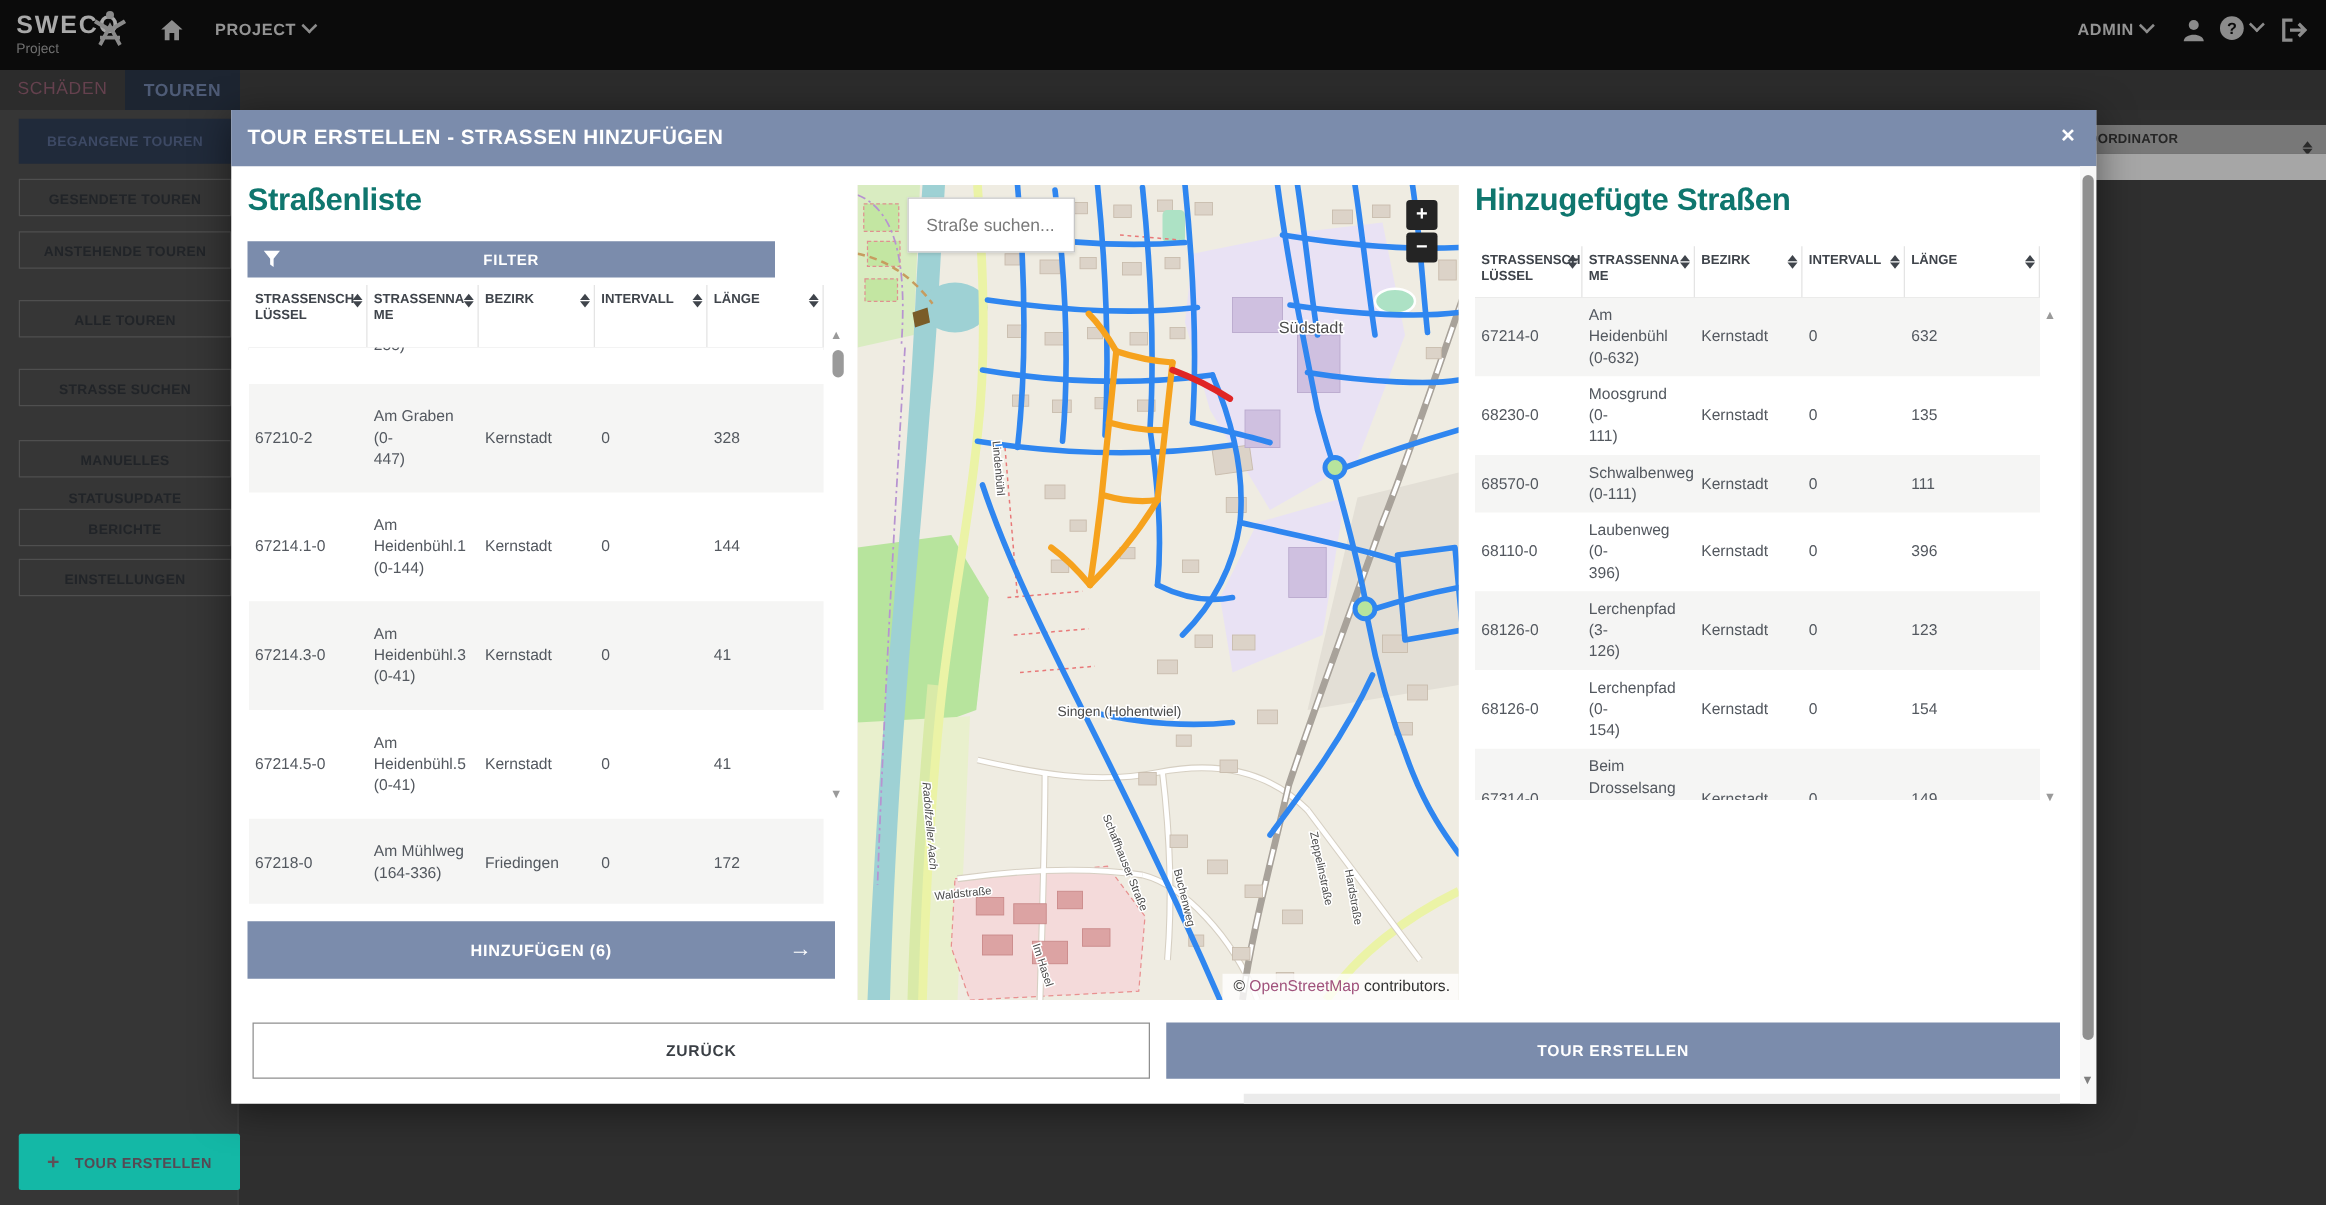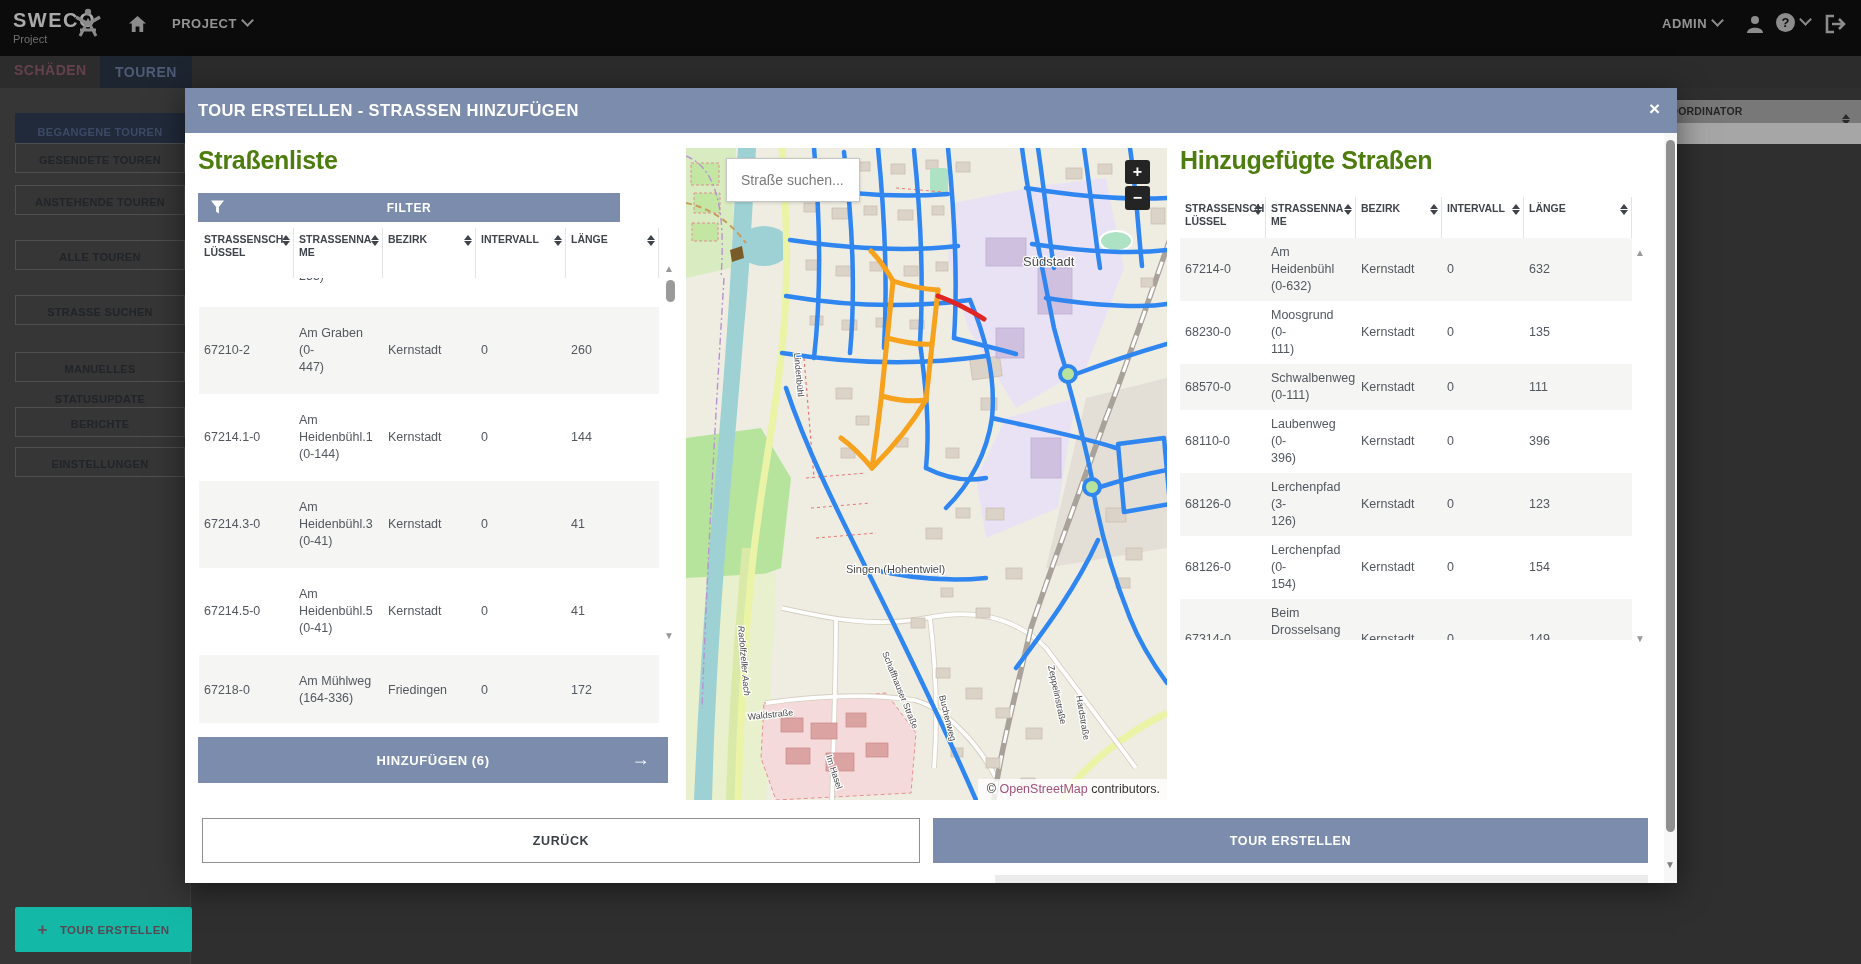--- a/index.html
+++ b/index.html
@@ -8,41 +8,41 @@
   .abs{position:absolute;}
   
   .navbar{left:0;top:0;width:1861px;height:56px;background:#0b0b0b;}
   .brand{left:13px;top:9px;color:#a9a9a9;font-size:20px;font-weight:700;letter-spacing:1.5px;}
   .brand-sub{left:13px;top:33px;color:#707070;font-size:11px;}
   .nav-ic{color:#8c8c8c;}
   .nav-item{color:#949494;font-size:13px;font-weight:700;letter-spacing:.5px;}
   .chev{display:inline-block;width:7px;height:7px;border-right:2px solid #8c8c8c;border-bottom:2px solid #8c8c8c;transform:rotate(45deg);margin-left:6px;vertical-align:3px;}
   
   .tabsrow{left:0;top:56px;width:1861px;height:32px;background:#2c2c2c;}
-  .tab-schaeden{left:14px;top:62px;font-size:14px;font-weight:700;color:#65414e;letter-spacing:.5px;}
+  .tab-schaeden{left:14px;top:62px;font-size:14px;font-weight:400;color:#65414e;letter-spacing:.5px;}
   .tab-touren{left:100px;top:56px;width:92px;height:32px;background:#1d2531;color:#4e5b76;
      font-size:14px;font-weight:700;text-align:center;line-height:32px;letter-spacing:.5px;}
   
   .sidebar{left:0;top:88px;width:190px;height:876px;background:#363636;border-right:1px solid #404040;}
   .sbtn{position:absolute;left:15px;width:170px;height:30px;background:#363636;border:1px solid #4f4f4f;
      color:#212428;font-size:11px;font-weight:700;text-align:center;line-height:30px;letter-spacing:.3px;cursor:pointer;}
   .sbtn.active{height:36px;line-height:36px;background:#202a3a;border:none;color:#3d4964;}
   .create-btn{left:15px;top:907px;width:177px;height:45px;background:#14b8a6;border:none;border-radius:2px;
      color:#564953;font-size:11.5px;font-weight:700;letter-spacing:.4px;cursor:pointer;}
   .create-btn .plus{font-size:17px;font-weight:700;color:#5e5158;margin-right:12px;vertical-align:-1px;}
   
   .bg-head{left:1560px;top:100px;width:301px;height:23px;background:#787878;}
   .bg-head-label{left:1662px;top:105px;font-size:10.5px;font-weight:700;color:#262626;letter-spacing:.2px;}
   .bg-row{left:1560px;top:123px;width:301px;height:21px;background:#a6a6a6;}
   
   .modal{left:185px;top:88px;width:1492px;height:795px;background:#ffffff;box-shadow:0 6px 30px rgba(0,0,0,.5);}
   .modal-header{position:absolute;left:0;top:0;width:100%;height:45px;background:var(--accent,#7b8cac);}
   .modal-title{position:absolute;left:13px;top:13px;color:#fff;font-size:16.5px;font-weight:700;letter-spacing:.4px;}
   .modal-close{position:absolute;right:17px;top:9px;color:#fff;font-size:19px;font-weight:700;cursor:pointer;line-height:24px;}
-  .panel-title{position:absolute;font-size:25px;font-weight:700;color:#4d7c0f;letter-spacing:-.3px;}
+  .panel-title{position:absolute;font-size:25px;font-weight:700;color:#0f766e;letter-spacing:-.3px;}
   
   .accent-btn{position:absolute;background:var(--accent,#7b8cac);color:#fff;border:none;
      font-family:"Liberation Sans",sans-serif;font-size:12px;font-weight:700;letter-spacing:.6px;cursor:pointer;}
   .ghost-btn{position:absolute;background:#fff;border:1px solid #8f8f8f;color:#3a3f45;
      font-family:"Liberation Sans",sans-serif;font-size:12.5px;font-weight:700;letter-spacing:.6px;cursor:pointer;}
   
   .thead{position:absolute;display:grid;border-bottom:2px solid #cfcfcf;}
   .th{padding:5px 2px 2px 5px;font-size:10.5px;font-weight:700;color:#3f444b;line-height:13px;
       border-right:1px solid #e4e4e4;position:relative;cursor:pointer;}
   .th .l2{display:block;}
@@ -124,21 +124,21 @@
         <path d="M8 10 H19 M15 5 L20 10 L15 15" stroke="#8c8c8c" stroke-width="2.6" fill="none"></path>
       </svg>
     </span>
   </div>
 
   <div class="abs tabsrow"></div>
   <div class="abs tab-schaeden">SCHÄDEN</div>
   <div class="abs tab-touren">TOUREN</div>
 
   <div class="abs sidebar"></div>
-  <button class="sbtn active" style="top:95px;margin-top:18px;">BEGANGENE TOUREN</button>
+  <button class="sbtn active" style="top:95px;">BEGANGENE TOUREN</button>
   <button class="sbtn" style="top:143px;">GESENDETE TOUREN</button>
   <button class="sbtn" style="top:185px;">ANSTEHENDE TOUREN</button>
   <button class="sbtn" style="top:240px;">ALLE TOUREN</button>
   <button class="sbtn" style="top:295px;">STRASSE SUCHEN</button>
   <button class="sbtn" style="top:352px;">MANUELLES STATUSUPDATE</button>
   <button class="sbtn" style="top:407px;">BERICHTE</button>
   <button class="sbtn" style="top:447px;">EINSTELLUNGEN</button>
   <button class="abs create-btn"><span class="plus">+</span><span>TOUR ERSTELLEN</span></button>
 
   <div class="abs bg-head"></div>
@@ -217,21 +217,21 @@
     </div>
 
     <div class="rows lrows" style="left:14px;top:219px;width:460px;height:416px;">
 
         <div class="grow lgrid">
           <div class="cell">67210-2</div>
           <div class="cell name">Am Graben (0-
 447)</div>
           <div class="cell">Kernstadt</div>
           <div class="cell">0</div>
-          <div class="cell">260</div>
+          <div class="cell">328</div>
         </div>
 
         <div class="grow lgrid">
           <div class="cell">67214.1-0</div>
           <div class="cell name">Am
 Heidenbühl.1
 (0-144)</div>
           <div class="cell">Kernstadt</div>
           <div class="cell">0</div>
           <div class="cell">144</div>

